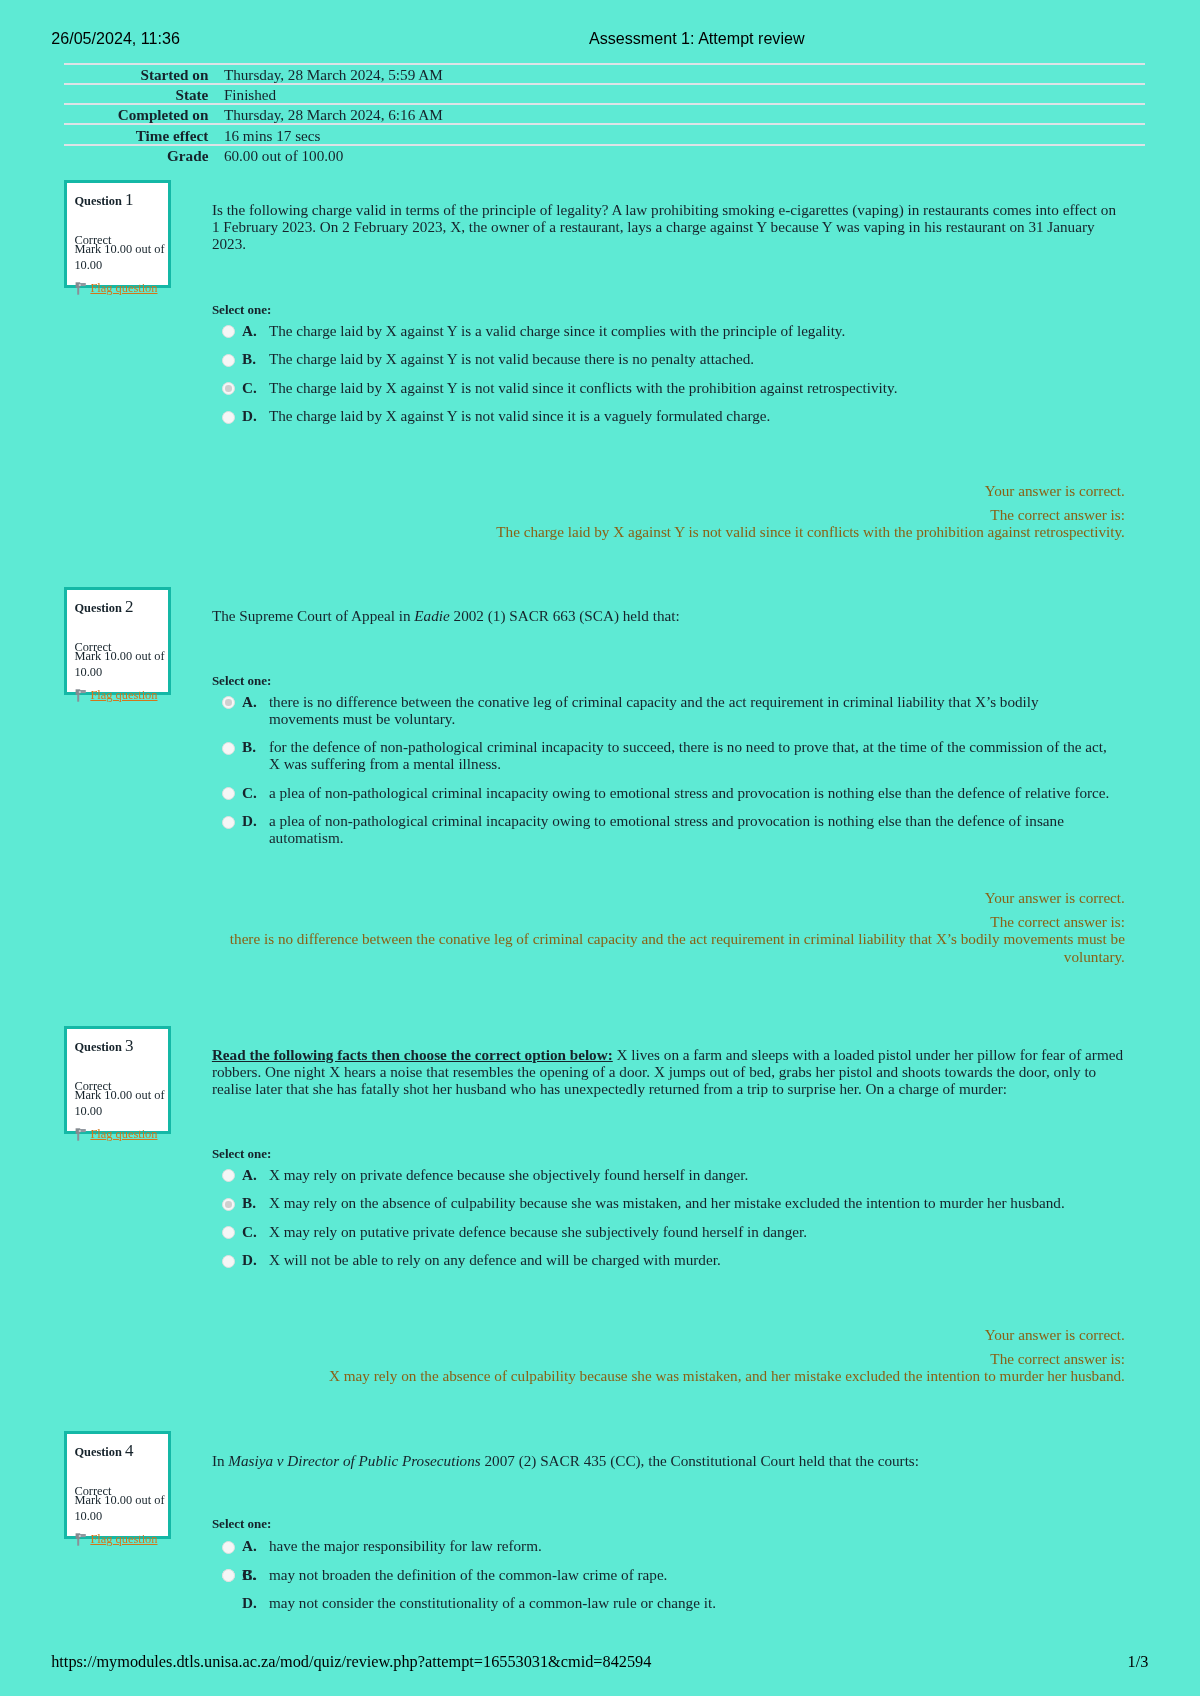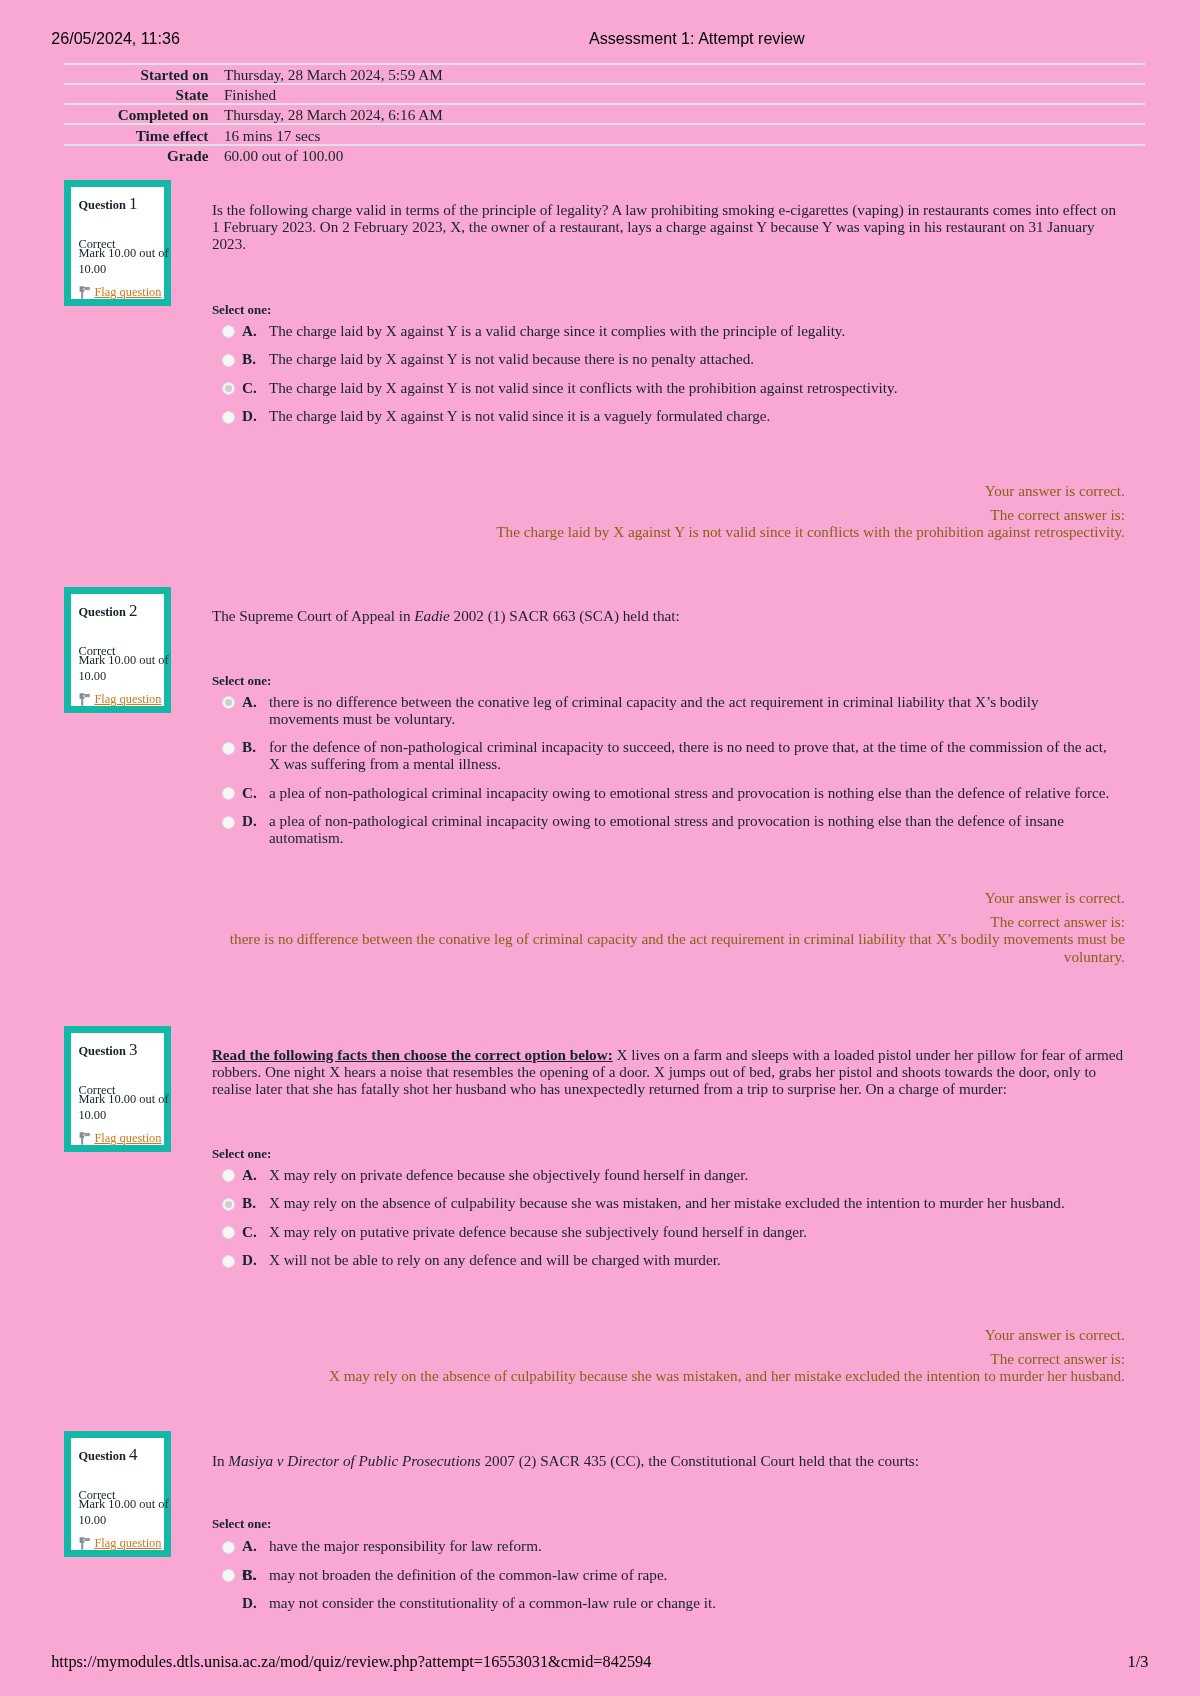--- a/index.html
+++ b/index.html
@@ -1,39 +1,39 @@
 <!DOCTYPE html>
 <html><head>
 <meta charset="utf-8">
 <title>Assessment 1: Attempt review</title>
 <style>
   html,body{margin:0;padding:0;background:#fff;}
   body{width:1200px;height:1696px;font-family:"Liberation Serif",serif;color:#16232b;
        -webkit-font-smoothing:antialiased;}
-  .page{position:relative;width:1200px;height:1696px;overflow:hidden;background:#f9a8d4;}
+  .page{position:relative;width:1200px;height:1696px;overflow:hidden;background:#5eead4;}
 
   .print-hdr{position:absolute;left:0;top:29.5px;width:1200px;height:16px;
      font-family:"Liberation Sans",sans-serif;font-size:16.1px;color:#000;line-height:16px;}
   .print-hdr .left{position:absolute;left:51.3px;top:0;}
   .print-hdr .center{position:absolute;left:589px;top:0;}
   .print-ftr{position:absolute;left:0;top:1653.6px;width:1200px;height:16px;
      font-family:Liberation Serif, serif;font-size:16.3px;color:#000;line-height:16px;}
   .print-ftr .left{position:absolute;left:51.2px;top:0;}
   .print-ftr .right{position:absolute;left:1127.6px;top:0;}
 
   .content{position:absolute;left:64.2px;top:0;width:1081px;}
 
   table.summary{position:absolute;left:0;top:62.5px;width:1081px;border-collapse:collapse;
      font-size:15.2px;line-height:15.2px;}
   table.summary td{border-top:2px solid #dee2e6;padding:2.3px 0 0.8px 0;vertical-align:top;}
   table.summary td.lbl{width:144.2px;text-align:right;font-weight:bold;padding-right:15.5px;white-space:nowrap;}
 
   .que{position:absolute;left:0;width:1081px;}
-  .info{position:absolute;left:0;top:0;width:106.5px;border:7px solid #14b8a6;
-        background:#fff;padding:0;font-size:12.4px;line-height:12.4px;height:126px;box-sizing:border-box;}
+  .info{position:absolute;left:0;top:0;width:106.5px;border:3px solid #14b8a6;
+        background:#fff;padding:0;font-size:12.4px;line-height:12.4px;height:108px;box-sizing:border-box;}
   .info>div{position:absolute;left:7.2px;}
   .info .no{font-weight:bold;top:11px;}
   .info .no .n{font-size:17px;font-weight:normal;}
   .info .state{top:51px;}
   .info .grade{top:59px;width:92px;line-height:15.7px;}
   .info .flagrow{top:99px;padding-left:16px;white-space:nowrap;}
   .info .flagrow .lnk{color:#d3761a;text-decoration:underline;}
   .flagicon{position:absolute;left:1px;top:-0.5px;width:11px;height:13px;}
 
   .qbody{position:absolute;left:147.7px;top:0;width:913px;}

